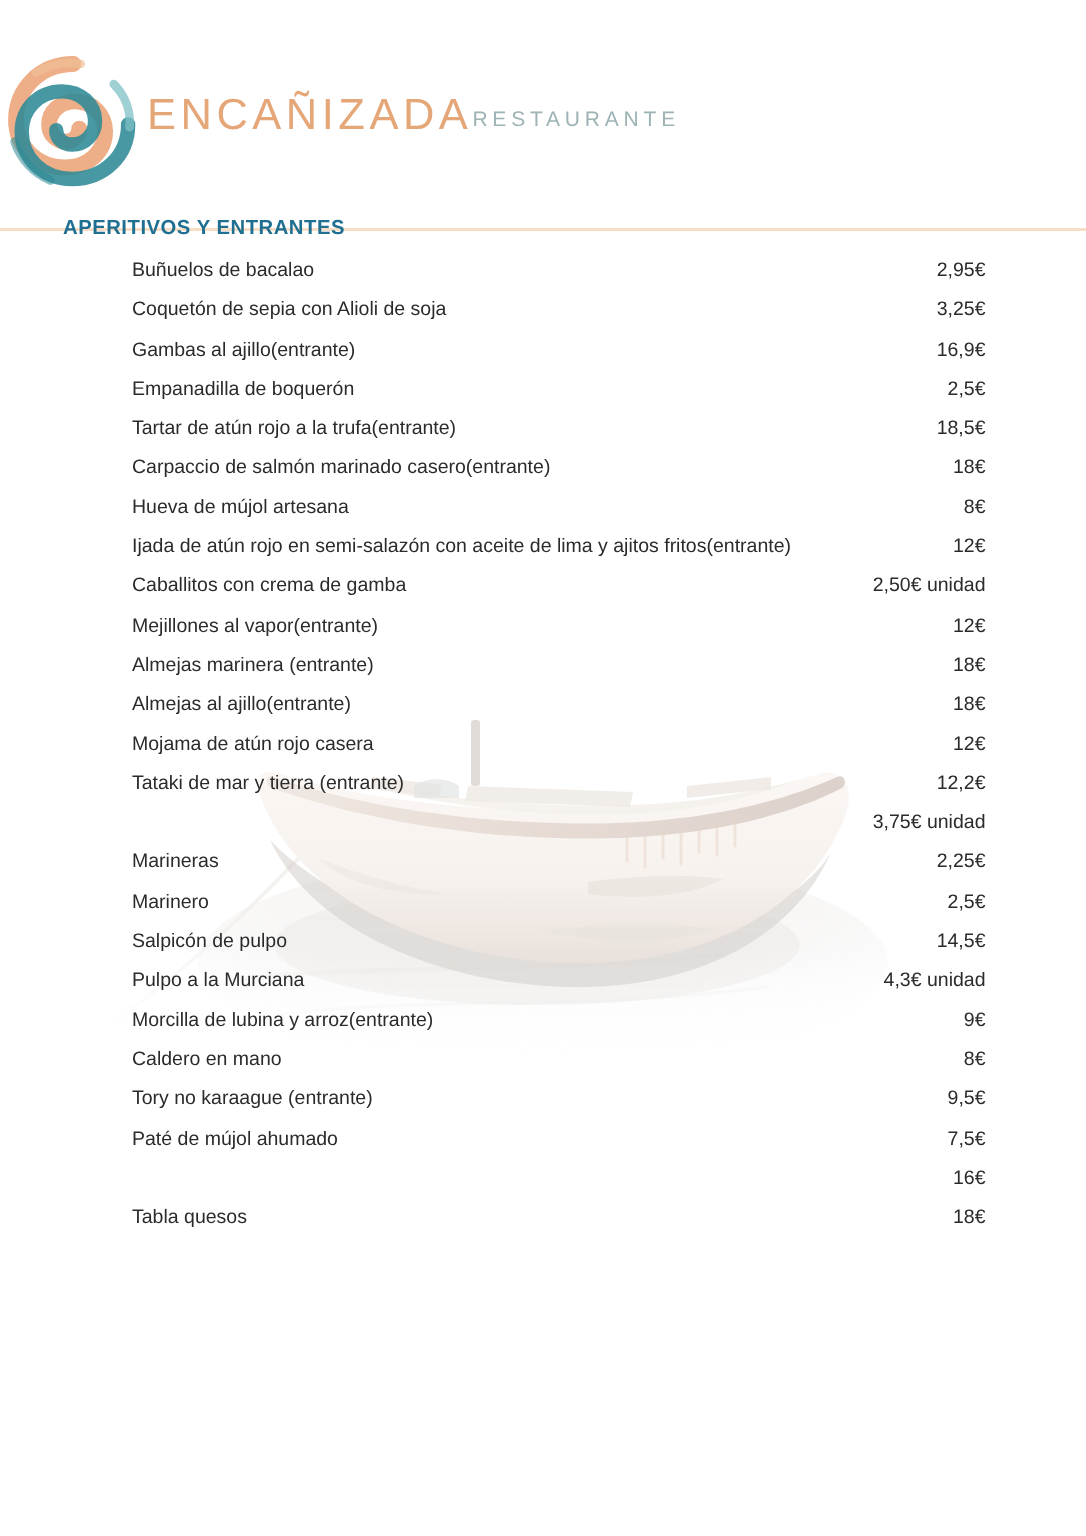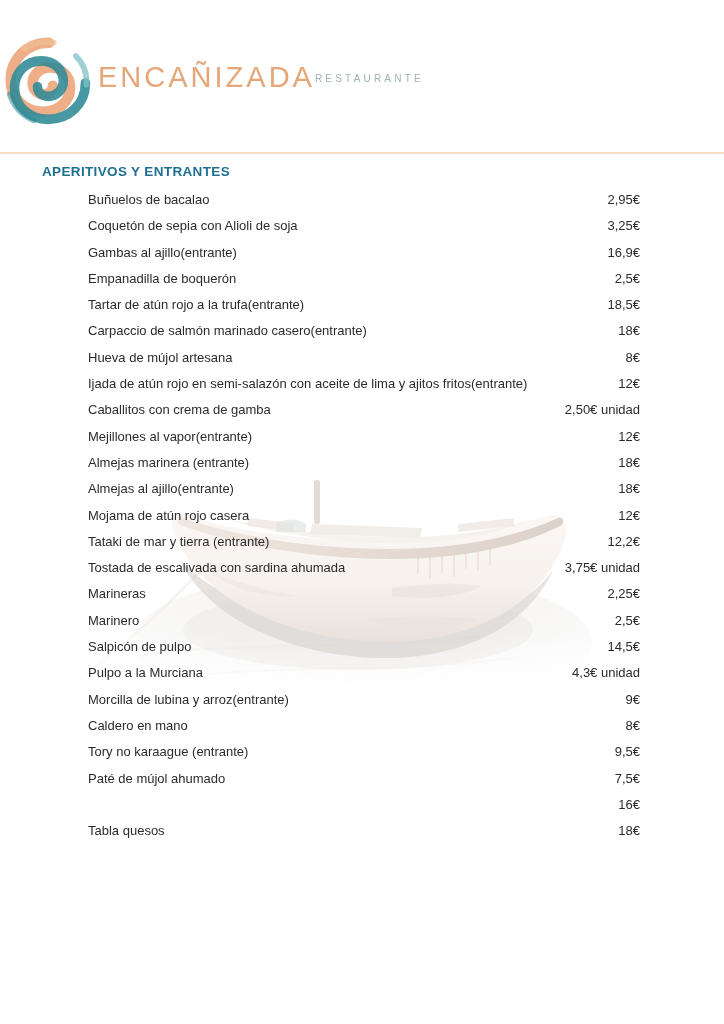--- a/index.html
+++ b/index.html
@@ -17,46 +17,46 @@
     position:absolute;left:0;top:0;width:724px;height:153px;
     display:flex;flex-direction:row;align-items:center;justify-content:flex-start;
   }
   .logo-mark{margin-top:8px;width:98px;height:92px;display:block;}
   .brand-name{
     font-size:29px;letter-spacing:3.0px;color:#e5a678;
     font-weight:400;line-height:1;margin-top:1px;
     font-family:"Liberation Sans","DejaVu Sans",sans-serif;
   }
   .brand-sub{
-    font-size:10px;letter-spacing:3.2px;color:#9eb3b5;
+    font-size:14px;letter-spacing:3.2px;color:#9eb3b5;
     font-weight:400;line-height:1;margin-top:5px;
   }
   .brand-rule{
     position:absolute;left:0;top:152px;width:724px;height:2px;
     background:#f6ddc3;
   }
 
   
   .watermark{
     position:absolute;left:62px;top:392px;width:600px;height:330px;
     opacity:.30;pointer-events:none;z-index:0;
   }
   .watermark svg{width:100%;height:100%;display:block;}
 
   
-  .menu{position:absolute;left:0;top:164px;width:724px;z-index:2;}
+  .menu{position:absolute;left:0;top:144px;width:724px;z-index:2;}
   .section-title{
     margin:0 0 13px 42px;
     font-size:13.5px;font-weight:bold;letter-spacing:.35px;
     color:#1f6f92;
   }
   .items{list-style:none;margin:0;padding:0;}
   .item{
     display:flex;align-items:baseline;
-    padding:0 84px 0 88px;
+    padding:0 67px 0 88px;
     height:26.3px;
     font-size:13px;color:#2b2b2b;
   }
   .item-name{flex:0 1 auto;white-space:nowrap;}
   .item-dots{flex:1 1 auto;min-width:8px;}
   .item-price{flex:0 0 auto;white-space:nowrap;text-align:right;}
 </style>
 </head>
 <body>
 
@@ -211,21 +211,20 @@
           <span class="item-name">Mojama de atún rojo casera</span>
           <span class="item-dots"></span>
           <span class="item-price">12€</span>
         </li>
         <li class="item">
           <span class="item-name">Tataki de mar y tierra (entrante)</span>
           <span class="item-dots"></span>
           <span class="item-price">12,2€</span>
         </li>
         <li class="item">
-          <span class="item-name">Tostada de escalivada con sardina ahumada</span>
           <span class="item-dots"></span>
           <span class="item-price">3,75€ unidad</span>
         </li>
         <li class="item">
           <span class="item-name">Marineras</span>
           <span class="item-dots"></span>
           <span class="item-price">2,25€</span>
         </li>
         <li class="item">
           <span class="item-name">Marinero</span>

